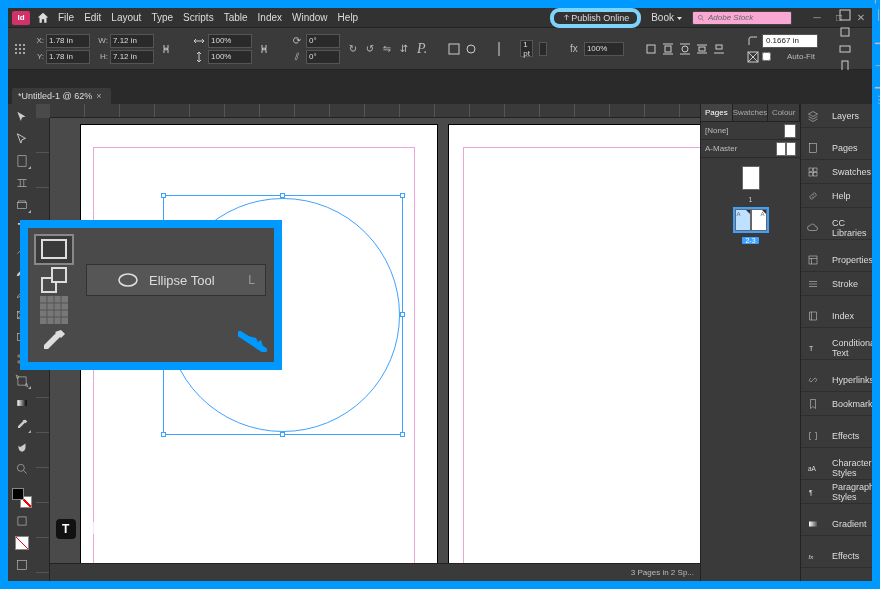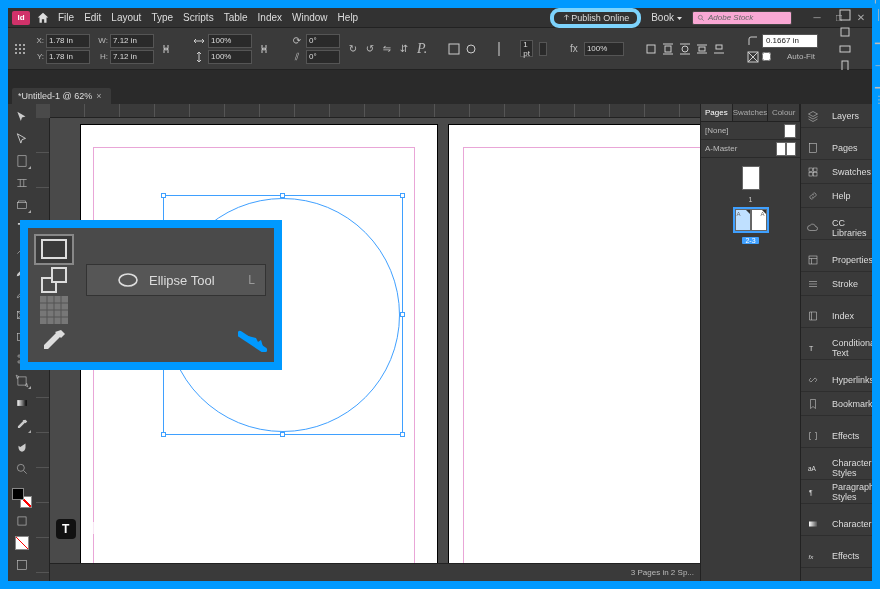--- a/index.html
+++ b/index.html
@@ -737,21 +737,21 @@
       <div class="rail-item">
           <svg viewBox="0 0 24 24">
             <defs>
               <linearGradient id="g2">
                 <stop offset="0" stop-color="#fff"></stop>
                 <stop offset="1" stop-color="#555"></stop>
               </linearGradient>
             </defs>
             <rect x="4" y="7" width="16" height="10" fill="url(#g2)"></rect>
           </svg>
-          <span>Character</span>
+          <span>Gradient</span>
         </div>
       <div class="rail-gap"></div>
       <div class="rail-item">
           <svg viewBox="0 0 24 24" fill="currentColor">
             <text x="3" y="17" font-size="12" font-style="italic">fx</text>
           </svg>
           <span>Effects</span>
         </div>
     </div>
 

